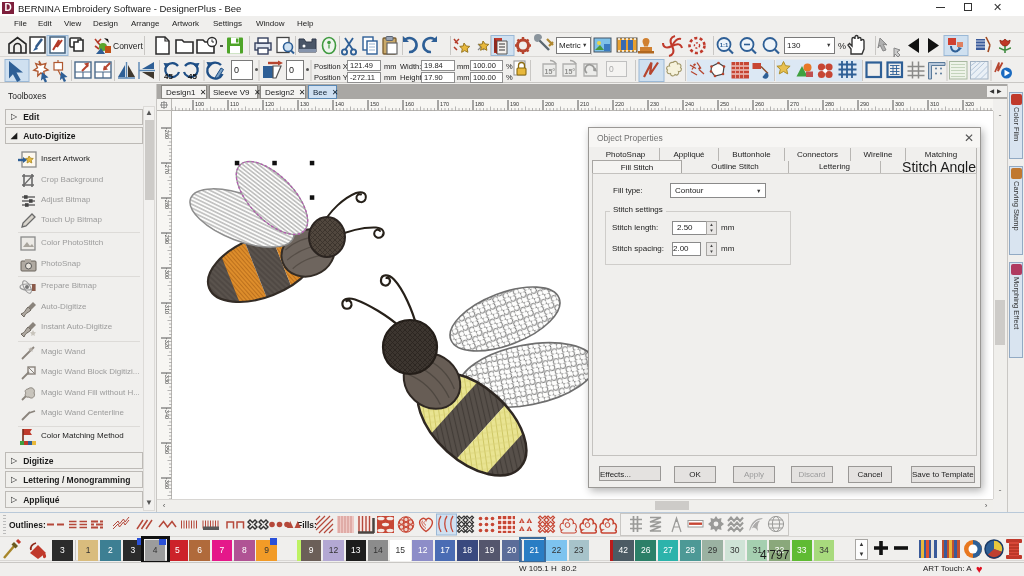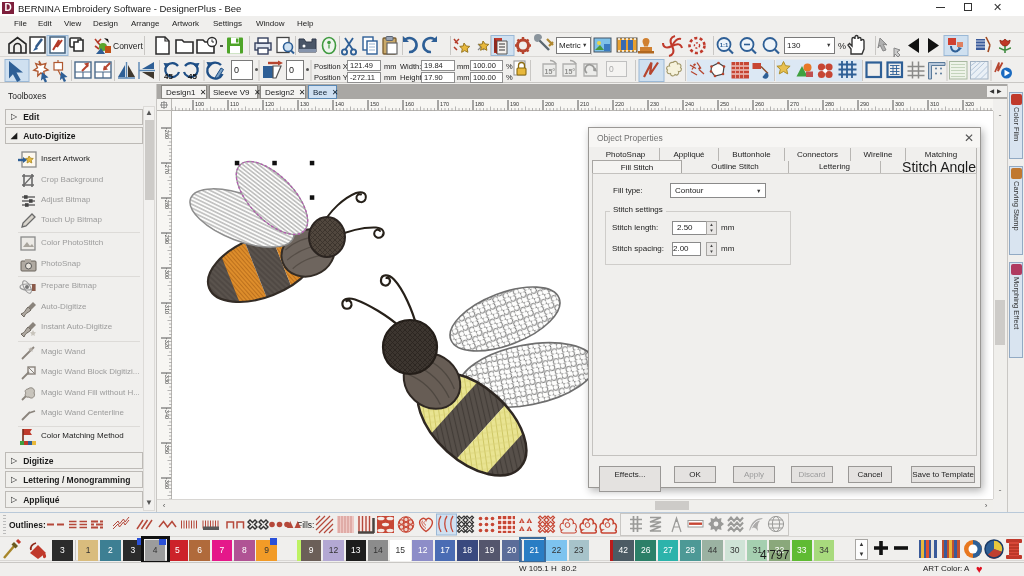--- a/index.html
+++ b/index.html
@@ -954,31 +954,31 @@
 <div class="abs" style="left:605px;top:211px;width:186px;height:54px;border:1px solid #cfcdca"></div>
 <div class="abs" style="left:610px;top:205px;background:#f0efed;padding:0 3px;font-size:8px;color:#1b1b1b">Stitch settings</div>
 <div class="txt" style="left:612px;top:223px">Stitch length:</div>
 <div class="abs" style="left:672px;top:221px;width:45px;height:14px;background:#fff;border:1px solid #8a8a8a;font-size:8px;color:#222;padding-left:4px;line-height:12px">2.50</div>
 <div class="abs" style="left:706px;top:221px;width:11px;height:14px;background:#e8e6e4;border:1px solid #a8a6a3;font-size:4.5px;color:#444;text-align:center;line-height:6px">▲<br>▼</div>
 <div class="txt" style="left:721px;top:223px">mm</div>
 <div class="txt" style="left:612px;top:244px">Stitch spacing:</div>
 <div class="abs" style="left:672px;top:242px;width:29px;height:14px;background:#fff;border:1px solid #8a8a8a;font-size:8px;color:#222;line-height:12px">2.00</div>
 <div class="abs" style="left:706px;top:242px;width:11px;height:14px;background:#e8e6e4;border:1px solid #a8a6a3;font-size:4.5px;color:#444;text-align:center;line-height:6px">▲<br>▼</div>
 <div class="txt" style="left:721px;top:244px">mm</div>
-<div class="abs" style="left:599px;top:466px;width:62px;height:26px;background:#e4e2e0;border:1px solid #9a9896;font-size:8px;color:#222;text-align:center;line-height:15px;white-space:nowrap;overflow:hidden">Effects...</div>
+<div class="abs" style="left:599px;top:466px;width:62px;height:15px;background:#e4e2e0;border:1px solid #9a9896;font-size:8px;color:#222;line-height:15px;white-space:nowrap;overflow:hidden">Effects...</div>
 <div class="abs" style="left:674px;top:466px;width:42px;height:17px;background:#e4e2e0;border:1px solid #9a9896;font-size:8px;color:#222;text-align:center;line-height:15px;white-space:nowrap;overflow:hidden">OK</div>
 <div class="abs" style="left:733px;top:466px;width:42px;height:17px;background:#e4e2e0;border:1px solid #9a9896;font-size:8px;color:#9b9b9b;text-align:center;line-height:15px;white-space:nowrap;overflow:hidden">Apply</div>
 <div class="abs" style="left:791px;top:466px;width:42px;height:17px;background:#e4e2e0;border:1px solid #9a9896;font-size:8px;color:#9b9b9b;text-align:center;line-height:15px;white-space:nowrap;overflow:hidden">Discard</div>
 <div class="abs" style="left:848px;top:466px;width:44px;height:17px;background:#e4e2e0;border:1px solid #9a9896;font-size:8px;color:#222;text-align:center;line-height:15px;white-space:nowrap;overflow:hidden">Cancel</div>
-<div class="abs" style="left:911px;top:466px;width:64px;height:17px;background:#e4e2e0;border:1px solid #9a9896;font-size:8px;color:#222;text-align:center;line-height:15px;white-space:nowrap;overflow:hidden">Save to Template</div>
+<div class="abs" style="left:911px;top:466px;width:64px;height:17px;background:#e4e2e0;border:1px solid #9a9896;font-size:8px;color:#222;text-align:left;line-height:15px;white-space:nowrap;overflow:hidden">Save to Template</div>
 <div class="abs" style="left:0;top:512px;width:1024px;height:25px;background:#f0efed;border-top:1px solid #b9c9d9;border-bottom:1px solid #d9d7d4"></div>
 <div class="abs" style="left:3px;top:515px;width:3px;height:19px;background:repeating-linear-gradient(#bbb 0 1px,transparent 1px 3px)"></div>
 <div class="abs" style="left:3px;top:540px;width:3px;height:19px;background:repeating-linear-gradient(#bbb 0 1px,transparent 1px 3px)"></div>
 <div class="txt" style="left:9px;top:520px;font-weight:bold;font-size:8.5px">Outlines:</div>
-<div class="txt" style="left:297px;top:520px;font-weight:normal;font-size:8.5px">Fills:</div>
+<div class="txt" style="left:297px;top:520px;font-weight:bold;font-size:8.5px">Fills:</div>
 <svg class="abs" style="left:0;top:512px" width="1024" height="25" viewBox="0 0 1024 25">
     <g stroke="#b5483a" fill="none">
       <path d="M47 12.5 h7 M57 12.5 h7" stroke-width="2.2"></path>
       <path d="M69 9.5 h7.5 M69 12.5 h7.5 M69 15.5 h7.5 M79.5 9.5 h7.5 M79.5 12.5 h7.5 M79.5 15.5 h7.5" stroke-width="1.7"></path>
       <path d="M91 9.5 h7 M100 9.5 h3 M91 12.5 h3 M96 12.5 h7 M91 15.5 h7 M100 15.5 h3" stroke-width="2"></path>
       <path d="M113 14 l5 -5 1.5 3 4 -5 1.5 3 4 -5 M113 17 l5 -5 1.5 3 4 -5 1.5 3 4 -5" stroke-width="1"></path>
       <path d="M137 17 l6 -9 M141.5 17 l6 -9 M146 17 l6 -9" stroke-width="1.5"></path>
       <path d="M159 15 l4.5 -5.5 4 5.5 4.5 -5.5 4 5.5" stroke-width="1.5"></path>
       <path d="M181.5 8.5 v8 M184 8.5 v8 M186.5 8.5 v8 M189 8.5 v8 M191.5 8.5 v8 M194 8.5 v8 M196.5 8.5 v8" stroke-width="1"></path>
       <path d="M203 8.5 v8 M205.5 8.5 v8 M208 8.5 v8 M210.5 8.5 v8 M213 8.5 v8 M215.5 8.5 v8 M218 8.5 v8" stroke-width="1"></path>
@@ -1187,21 +1187,21 @@
 <div class="swatch" style="left:479.3px;background:#54566d;color:#fff">19</div>
 <div class="swatch" style="left:501.6px;background:#5c6d99;color:#fff">20</div>
 <div class="swatch" style="left:523.9px;background:#2a7dc4;color:#fff">21</div>
 <div class="swatch" style="left:546.2px;background:#7dc3ef;color:#333">22</div>
 <div class="swatch" style="left:568.5px;background:#a7c3ca;color:#333">23</div>
 <div class="swatch" style="left:610px;background:#b91c1c;color:#fff">24</div>
 <div class="swatch" style="left:613.1px;background:#4c5b64;color:#fff">42</div>
 <div class="swatch" style="left:635.4px;background:#2c8068;color:#fff">26</div>
 <div class="swatch" style="left:657.7px;background:#2cb3ab;color:#fff">27</div>
 <div class="swatch" style="left:680.0px;background:#4d9996;color:#fff">28</div>
-<div class="swatch" style="left:702.3px;background:#9bb2a2;color:#333">44</div>
+<div class="swatch" style="left:702.3px;background:#9bb2a2;color:#333">29</div>
 <div class="swatch" style="left:724.6px;background:#cfe3d6;color:#333">30</div>
 <div class="swatch" style="left:746.9px;background:#a5cfb0;color:#333">31</div>
 <div class="swatch" style="left:769.2px;background:#8aa87b;color:#fff">32</div>
 <div class="swatch" style="left:791.5px;background:#5fbb33;color:#fff">33</div>
 <div class="swatch" style="left:813.8px;background:#a8da7d;color:#333">34</div>
 <div class="abs" style="left:141px;top:535.5px;width:29px;height:28px;border:3px solid #111;background:transparent"></div>
 <div class="abs" style="left:519px;top:536.5px;width:27px;height:26px;border:2px solid #3a6a9a;background:transparent"></div>
 <div class="abs" style="left:855px;top:539px;width:13px;height:21px;background:#fdfdfd;border:1px solid #a8a6a3"></div>
 <div class="abs" style="left:856px;top:540px;width:11px;font-size:6px;color:#333;text-align:center;line-height:9px">▲</div>
 <div class="abs" style="left:856px;top:550px;width:11px;font-size:6px;color:#333;text-align:center;line-height:9px">▼</div>
@@ -1234,13 +1234,13 @@
 <g transform="translate(135,2)">
       <rect x="1" y="0" width="16" height="4" rx="1" fill="#c0392b"></rect>
       <rect x="1" y="16" width="16" height="4" rx="1" fill="#c0392b"></rect>
       <rect x="4" y="3" width="10" height="14" fill="#d84838"></rect>
       <path d="M4 6 h10 M4 9 h10 M4 12 h10 M4 15 h10" stroke="#a02818" stroke-width="1"></path>
     </g>
 </svg>
 <div class="abs" style="left:0;top:562px;width:1024px;height:14px;background:#f0efed;border-top:1px solid #c9c7c4"></div>
 <div class="txt" style="left:519px;top:564px;font-size:8px">W 105.1 H&nbsp; 80.2</div>
 <div class="txt" style="left:760px;top:548px;font-size:12px">4’797</div>
-<div class="txt" style="left:923px;top:564px;font-size:8px">ART Color: A</div>
+<div class="txt" style="left:923px;top:564px;font-size:8px">ART Touch: A</div>
 <div class="txt" style="left:976px;top:563px;font-size:11px;color:#e01020">♥</div>
 </body></html>

